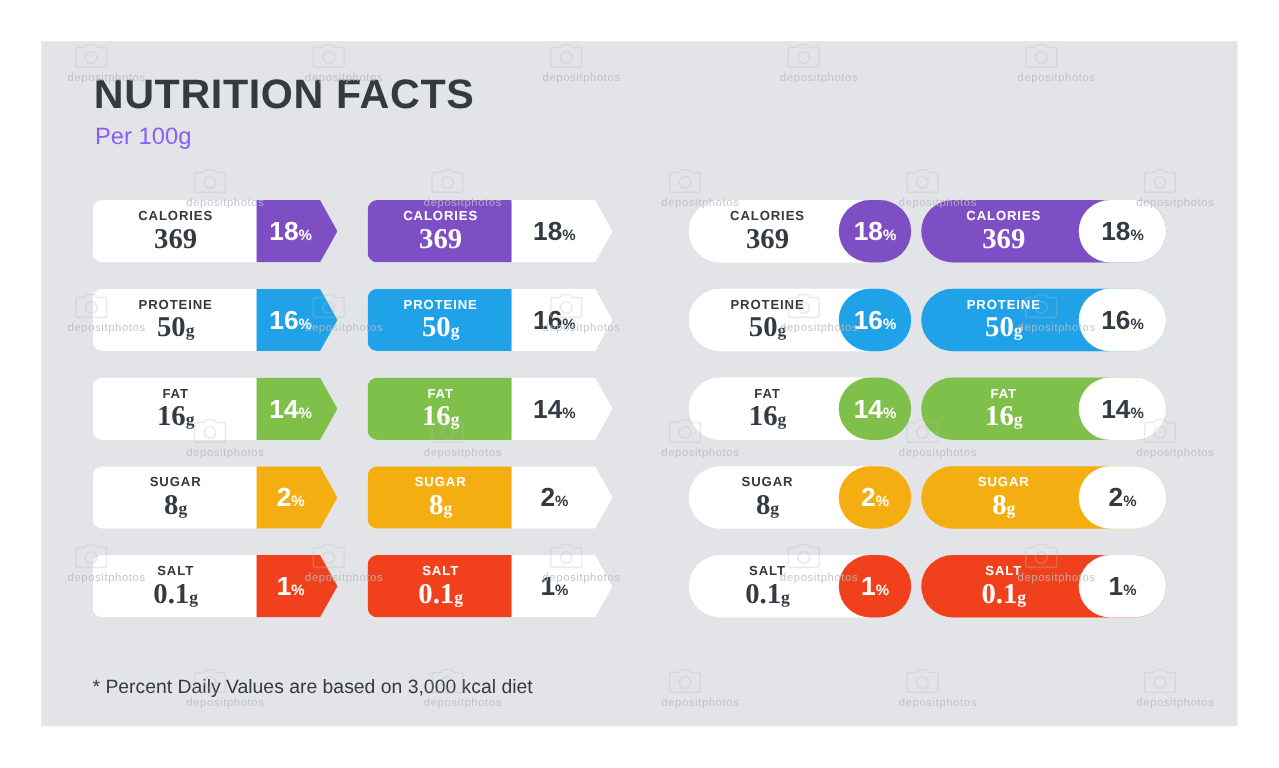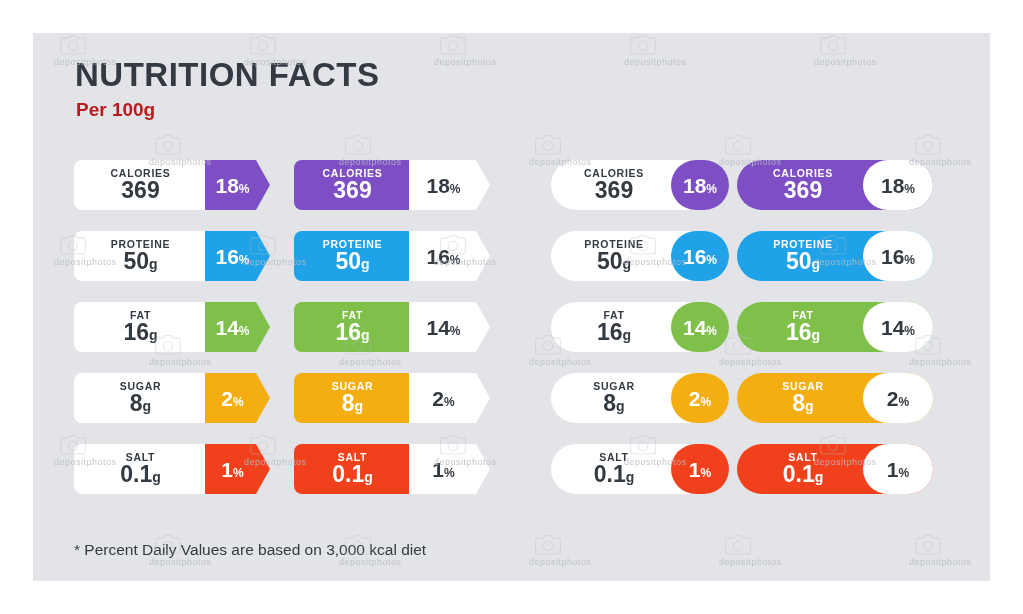--- a/index.html
+++ b/index.html
@@ -13,42 +13,42 @@
     position:absolute;left:33px;top:33px;width:957px;height:548px;
     background:#e3e4e8;
   }
   #title{
     position:absolute;left:75px;top:58px;
     font-size:33px;font-weight:bold;color:#333a42;letter-spacing:0.5px;
     line-height:1;
   }
   #subtitle{
     position:absolute;left:76px;top:99px;
-    font-size:19px;color:#b91c1c;font-weight:bold;text-align:right;
+    font-size:19px;color:#8b5cf6;font-weight:normal;text-align:right;
   }
   #footnote{
     position:absolute;left:74px;top:541px;
     font-size:15.5px;color:#333a42;
   }
 
   .col{position:absolute;top:160px;}
   .col.c1{left:74px;width:196px;}
   .col.c2{left:294px;width:196px;}
   .col.c3{left:551px;width:178px;}
   .col.c4{left:737px;width:196px;}
 
   .row{position:relative;height:50px;margin-bottom:21px;}
 
   
   .lbl{
     font-size:10.5px;font-weight:bold;letter-spacing:.7px;
     text-transform:uppercase;line-height:1;
   }
   .val{
-    font-size:23px;font-weight:bold;line-height:1;margin-top:0;
+    font-size:23px;font-weight:bold;line-height:1;margin-top:0;font-family:Liberation Serif, serif;
   }
   .val .unit{font-size:14px;font-weight:bold;}
   .pct{
     font-size:21px;font-weight:bold;line-height:1;
   }
   .pct .sign{font-size:12px;font-weight:bold;}
 
   .left-box,.right-box{
     position:absolute;top:0;height:50px;
     display:flex;flex-direction:column;align-items:center;justify-content:center;

